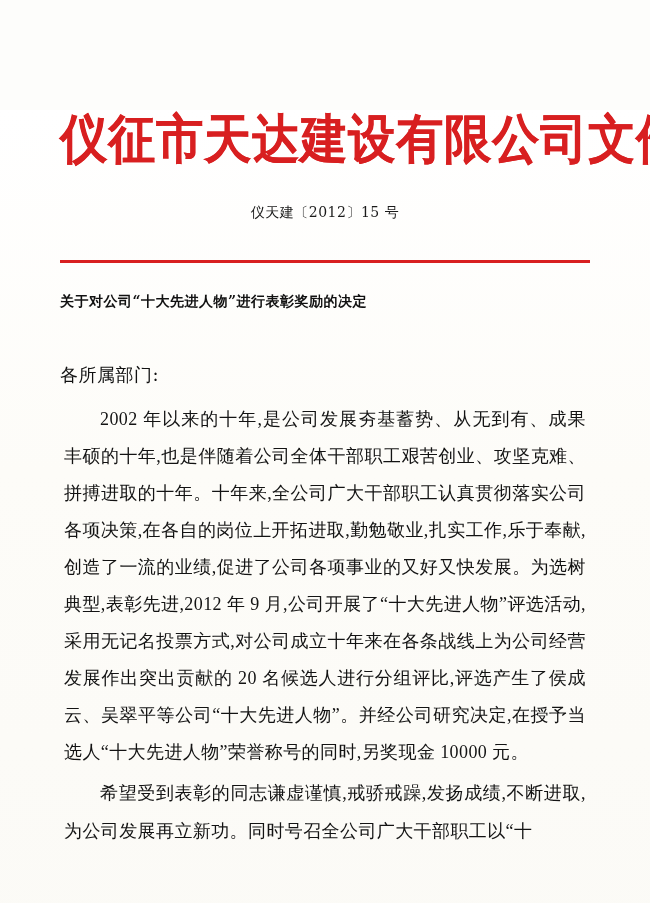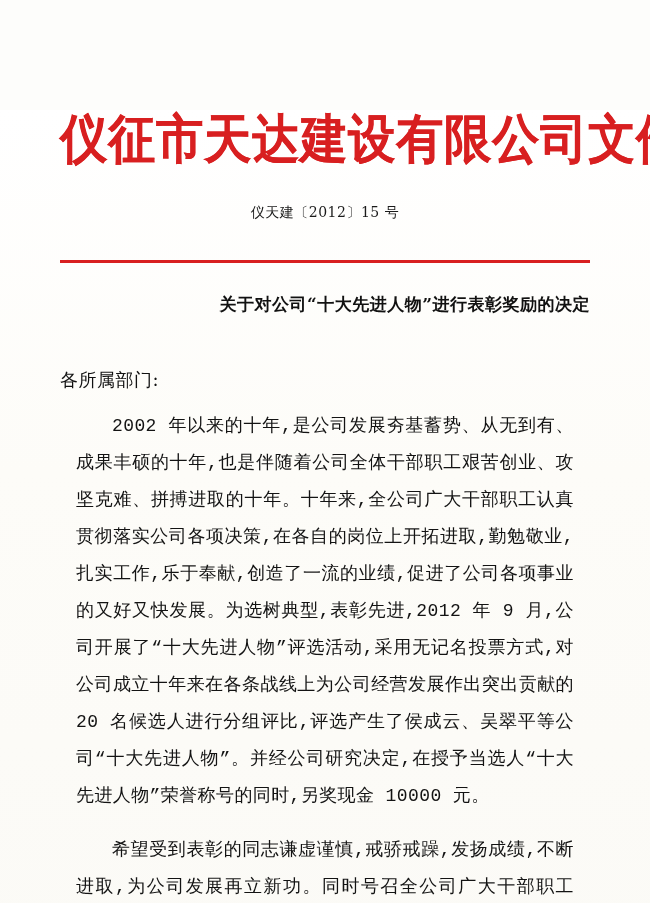--- a/index.html
+++ b/index.html
@@ -57,47 +57,47 @@
     letter-spacing: 0.5px;
   }
   .red-rule {
     margin-top: 38px;
     height: 3px;
     background: #d81f20;
     width: 100%;
   }
   .subject {
     margin-top: 30px;
-    text-align: right;
+    text-align: left;
     font-family: "DejaVu Serif", serif;
     font-weight: bold;
-    font-size: 17px;
+    font-size: 14px;
     color: #111;
     letter-spacing: 0.5px;
   }
   .salutation {
     margin-top: 52px;
     font-family: "DejaVu Serif", serif;
     font-size: 18px;
     color: #111;
     letter-spacing: 0.5px;
   }
   .body-text {
     margin-top: 14px;
   }
   .para {
-    font-family: Liberation Mono, monospace;
+    font-family: Liberation Serif, serif;
     font-size: 18px;
     color: #131313;
     line-height: 2.06;
     text-indent: 2em;
     text-align: justify;
     text-justify: inter-ideograph;
     letter-spacing: 0.4px;
-    margin: 16px;
+    margin: 4px;
   }
   .para + .para {
     margin-top: 2px;
   }
 </style>
 </head>
 <body>
 
 <div class="page">
 

